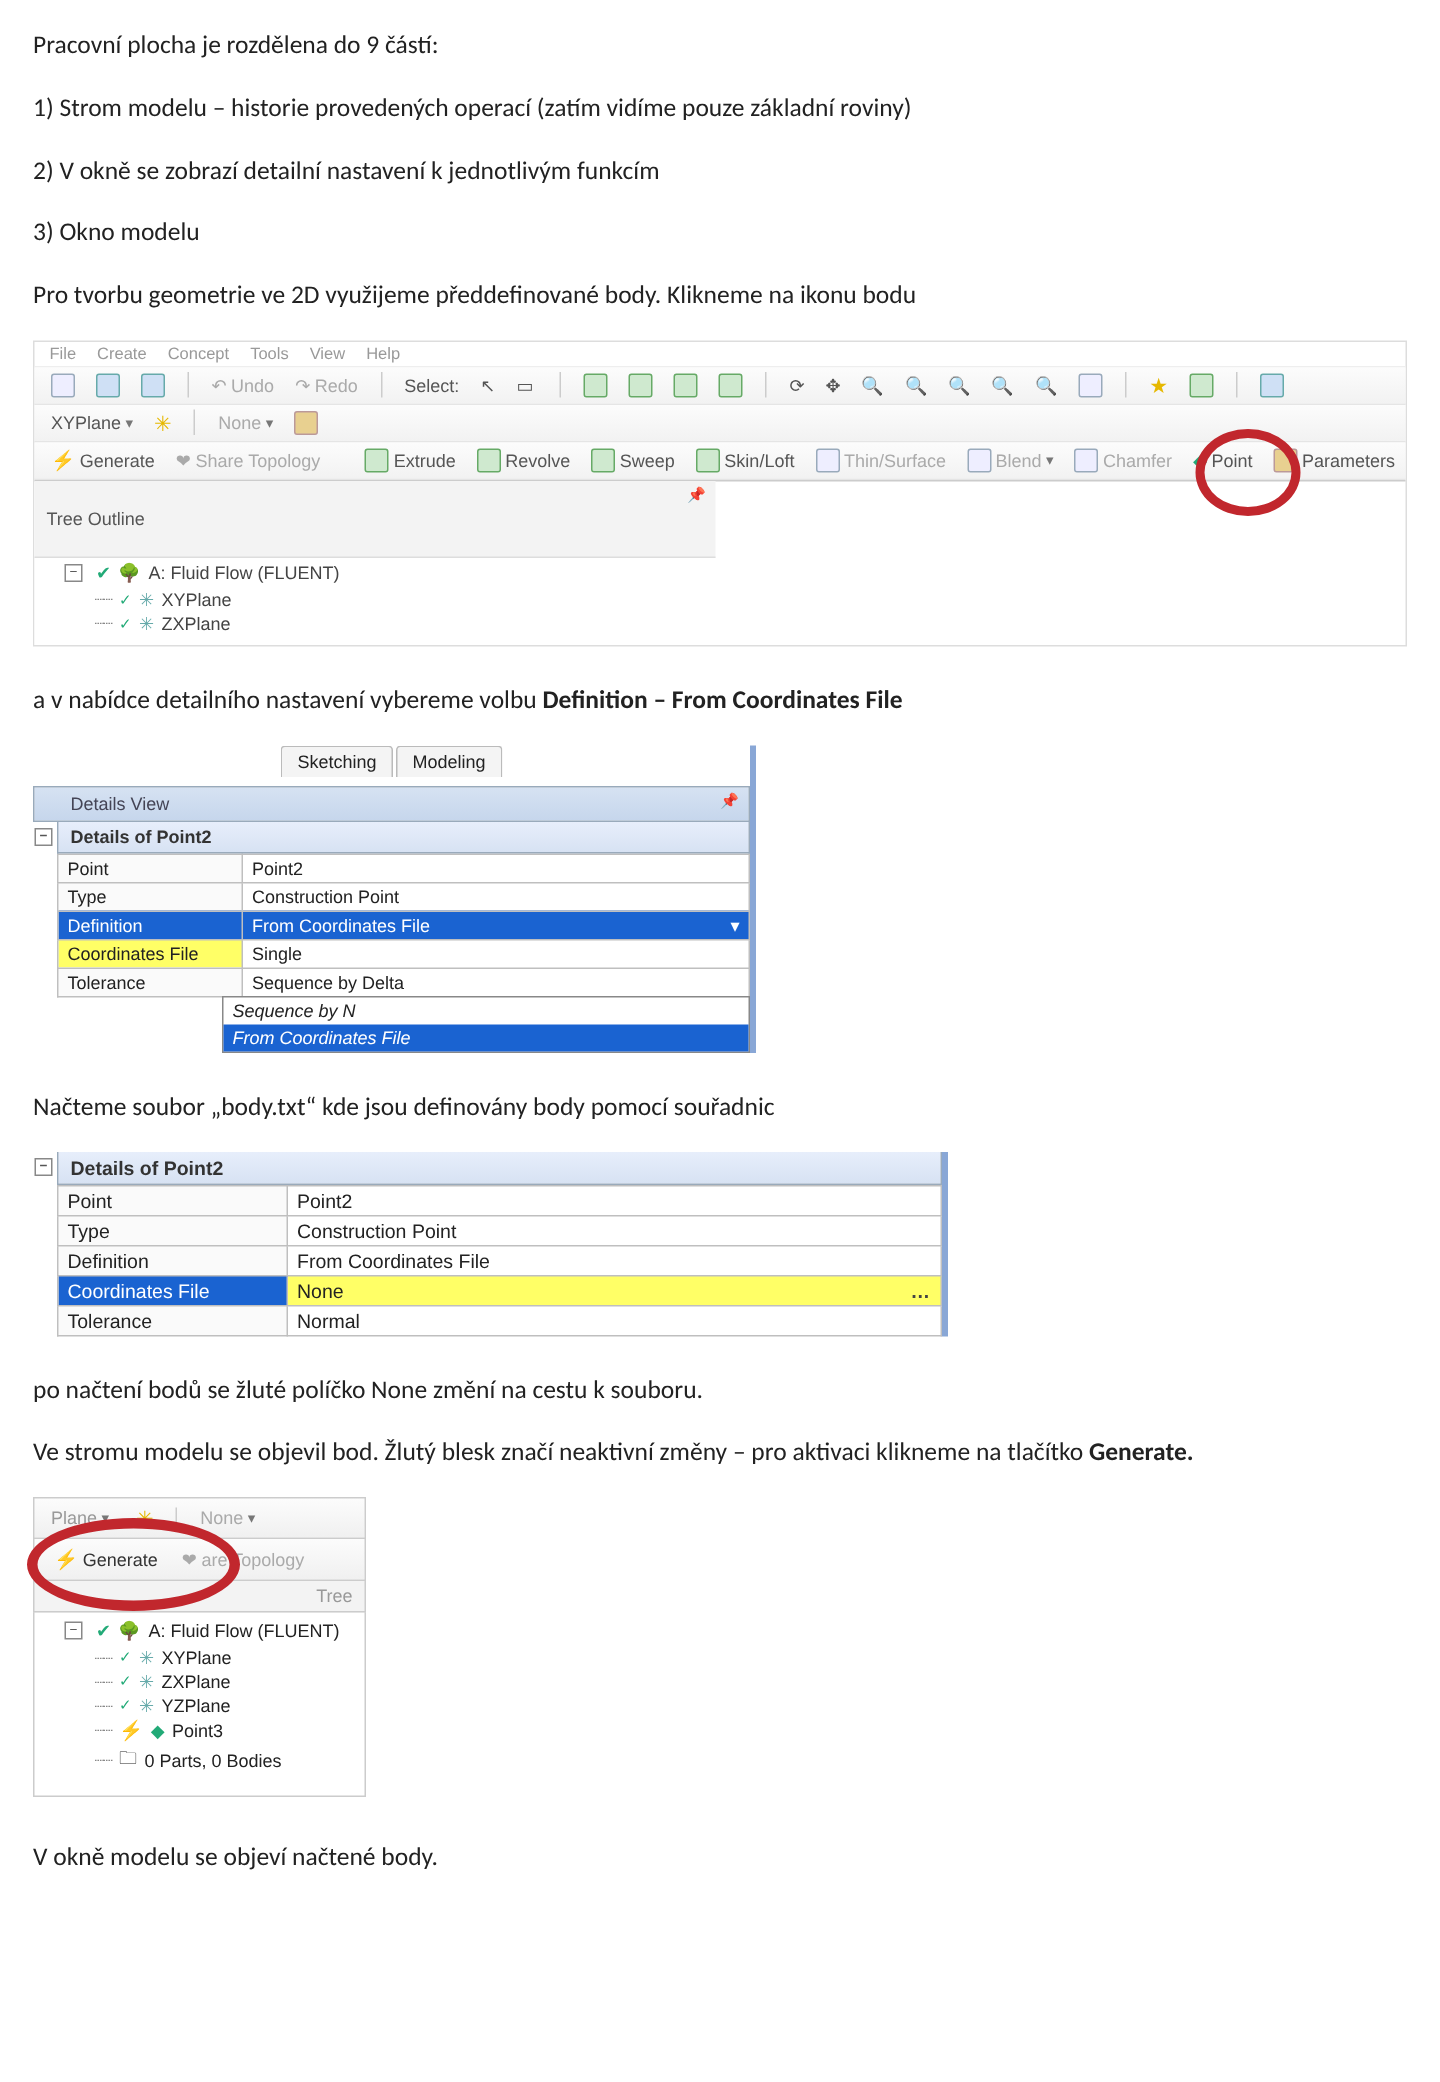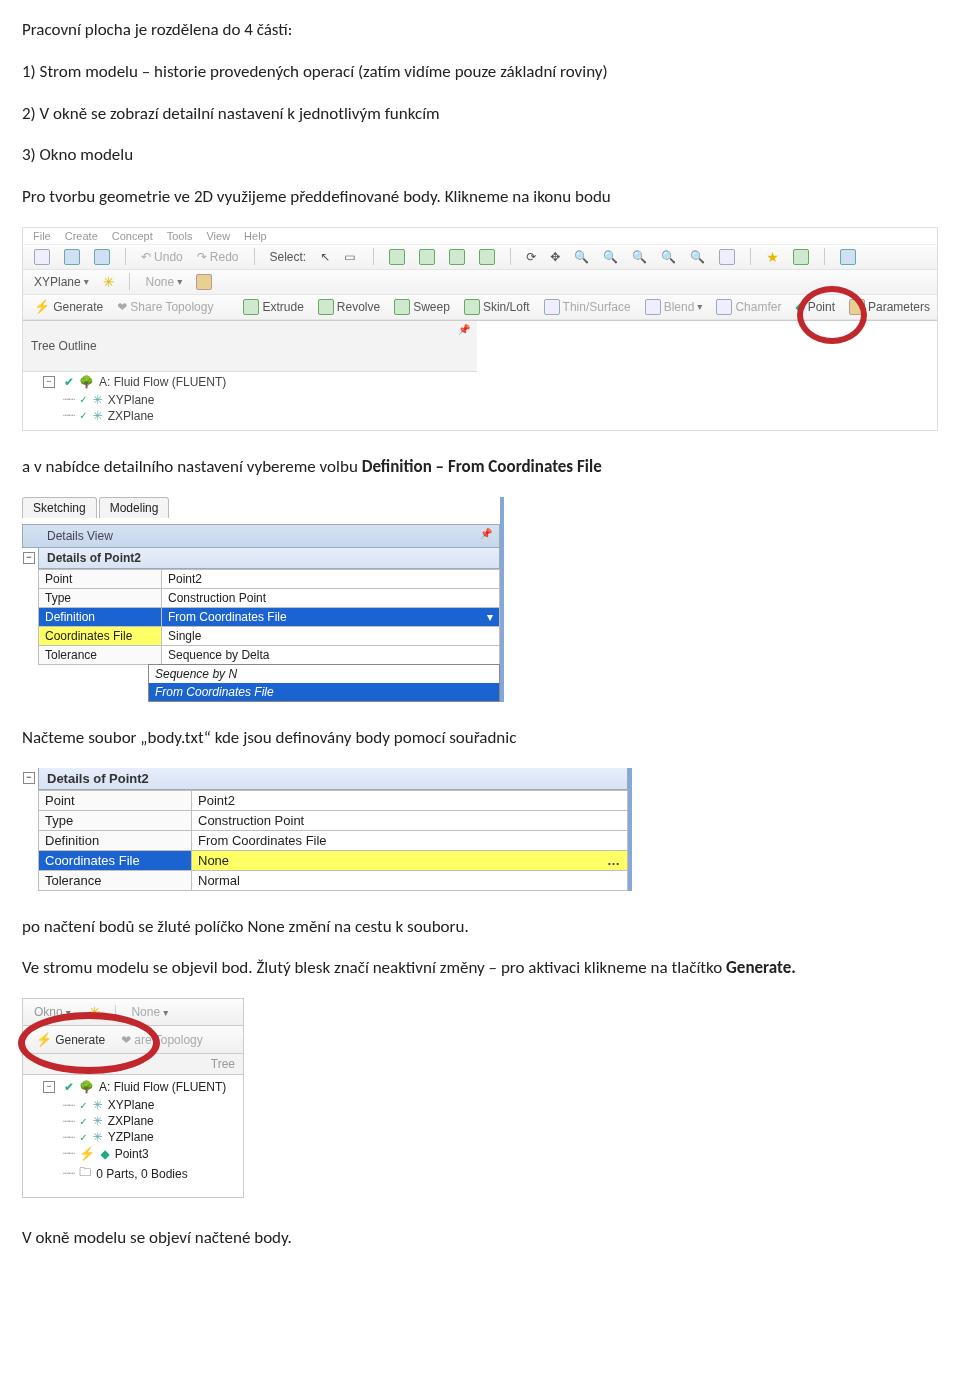--- a/index.html
+++ b/index.html
@@ -66,21 +66,21 @@
   .tick { color:#2a7; font-size:10px; }
   .planeico { color:#6aa; }
   .flowico { color:#2a7; }
   .boxminus { display:inline-block; width:10px; height:10px; border:1px solid #888; font-size:9px; line-height:9px; text-align:center; color:#555; margin-right:4px; }
 
   
   .shot2 {
     width:478px; font-family:"Segoe UI",Tahoma,sans-serif; font-size:12px;
     border-right:4px solid #89a7d6; margin-bottom:24px;
   }
-  .tabs { display:flex; gap:2px; margin-bottom:6px; }
+  .tabs { display:flex; gap:2px; margin-bottom:6px;justify-content:center; }
   .tab { border:1px solid #bbb; border-bottom:none; padding:3px 10px; background:#f4f4f4; font-size:12px; border-radius:3px 3px 0 0; }
   .dv-hdr {
     background:linear-gradient(#d6e2f2,#c6d6ec); border:1px solid #9ab;
     padding:4px 24px; color:#445; position:relative;
   }
   .dv-sub {
     background:linear-gradient(#e7eefb,#d7e2f3); border:1px solid #9ab; border-top:none;
     padding:3px 8px; font-weight:bold; color:#333; position:relative;
   }
   .dv-sub .boxminus { position:absolute; left:-16px; top:4px; background:#fff; }
@@ -123,21 +123,21 @@
   .red-ellipse {
     position:absolute; left:-4px; top:14px; width:128px; height:48px;
     border:7px solid #c1272d; border-radius:50%; pointer-events:none;
   }
   .shot4 .treelabel { background:#f3f3f3; border:1px solid #ccc; border-top:none; padding:3px 8px; color:#555;text-align:right; }
   .shot4 .tree { border:1px solid #ccc; border-top:none; padding:2px 0 6px 0; }
 </style>
 </head>
 <body>
 
-<p>Pracovní plocha je rozdělena do 4 částí:</p>
+<p>Pracovní plocha je rozdělena do 9 částí:</p>
 <p>1) Strom modelu – historie provedených operací (zatím vidíme pouze základní roviny)</p>
 <p>2) V okně se zobrazí detailní nastavení k jednotlivým funkcím</p>
 <p>3) Okno modelu</p>
 <p>Pro tvorbu geometrie ve 2D využijeme předdefinované body. Klikneme na ikonu bodu</p>
 
 <div class="shot1">
   <div class="menubar">
     <span>File</span>
     <span>Create</span>
     <span>Concept</span>
@@ -353,21 +353,21 @@
     </tbody>
       </table>
   </div>
 </div>
 
 <p>po načtení bodů se žluté políčko None změní na cestu k souboru.</p>
 <p><span>Ve stromu modelu se objevil bod. Žlutý blesk značí neaktivní změny – pro aktivaci klikneme na tlačítko </span><b>Generate.</b></p>
 
 <div class="shot4">
   <div class="gen-row1">
-    <span class="tb-btn dd" style="color:#999">Okno</span>
+    <span class="tb-btn dd" style="color:#999">Plane</span>
     <span class="tb-btn">
         <span class="star">✳</span>
       </span>
     <span class="sep" style="width:1px;height:15px;background:#ccc;display:inline-block"></span>
     <span class="tb-btn faded dd">None</span>
   </div>
   <div class="gen-row2">
     <span class="tb-btn gen">
         <span class="bolt">⚡</span> 
         <span>Generate</span>

